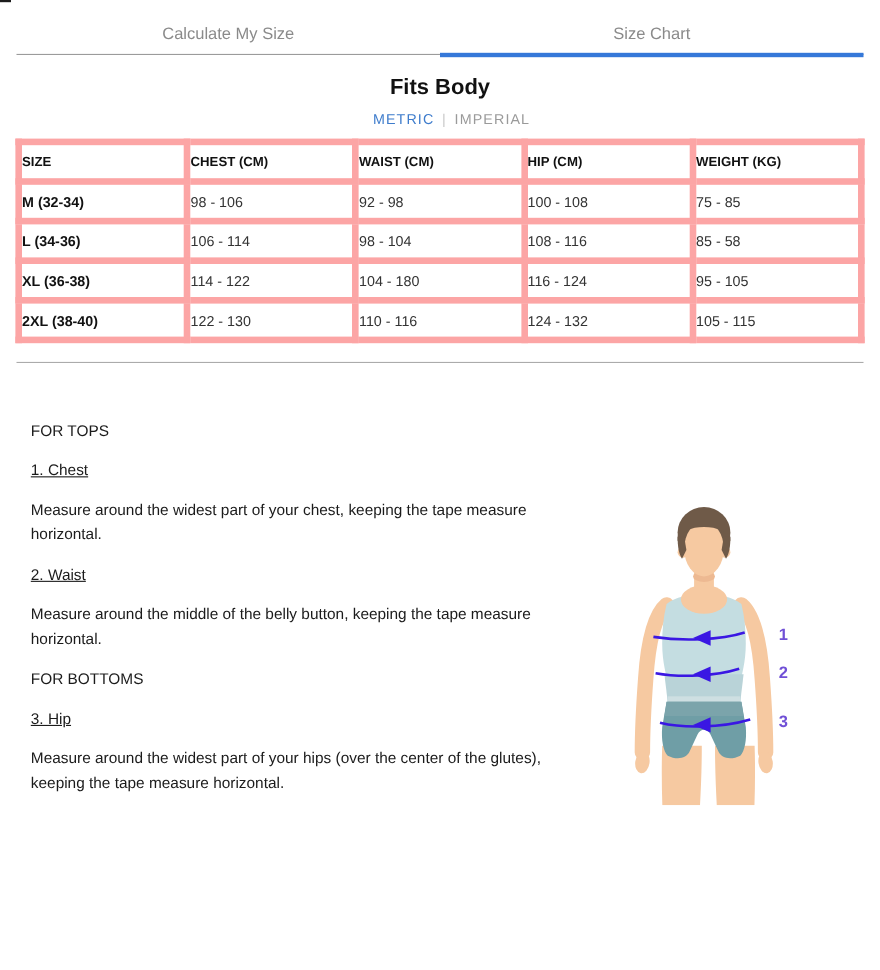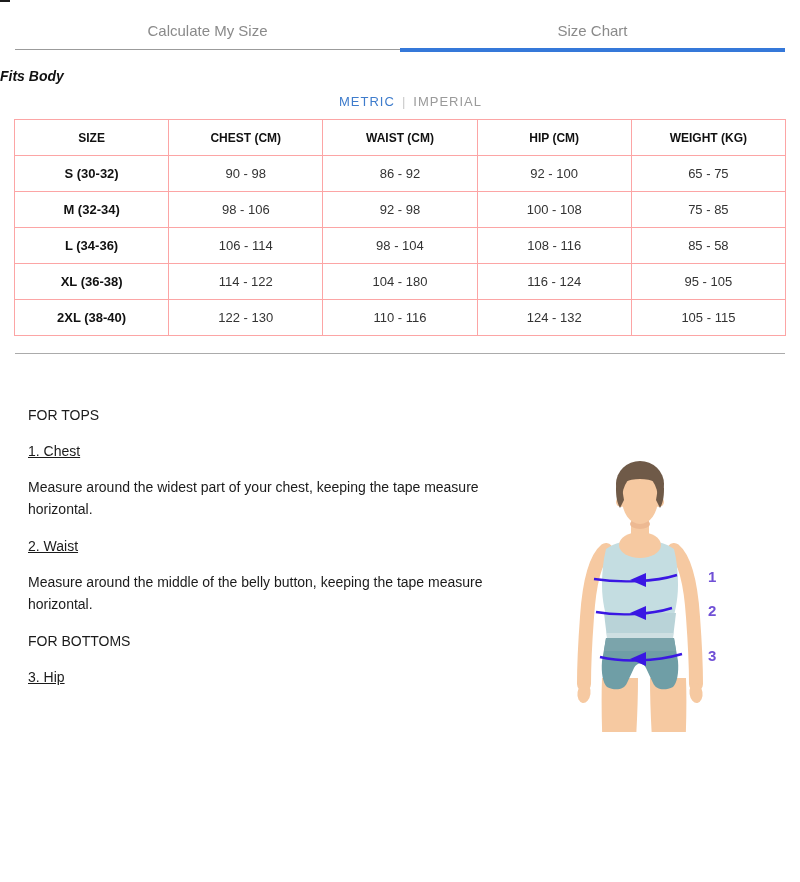--- a/index.html
+++ b/index.html
@@ -38,46 +38,46 @@
     position: absolute;
     left: 50%;
     bottom: -2.5px;
     width: 50%;
     height: 4px;
     background: #3578d9;
   }
   
   .fits-body {
     margin-top: 18px;
-    font-size: 14px;
+    text-align: center;
+    font-size: 20px;
     font-weight: bold;
     color: #111;
-    font-style: italic;
   }
   .units {
     margin-top: 10px;
     text-align: center;
     font-size: 13px;
     letter-spacing: 1px;
     padding-left: 21px;
   }
   .unit { cursor: pointer; }
   .unit.metric { color: #3e7ccc; }
   .unit.imperial { color: #9a9a9a; }
   .unit-sep { color: #c9c9c9; margin: 0 7px; }
   
   table.size-table {
     margin: 10px 14px 0;
     width: 772px;
     border-collapse: collapse;
     table-layout: fixed;
   }
   .size-table th, .size-table td {
-    border: 1px solid #fca5a5;
-    text-align: center;
+    border: 6px solid #fca5a5;
+    text-align: left;
     height: 36px;
     vertical-align: middle;
   }
   .size-table th {
     font-size: 12px;
     font-weight: bold;
     color: #111;
   }
   .size-table td {
     font-size: 13px;
@@ -165,27 +165,20 @@
     <thead>
       <tr>
         <th>SIZE</th>
         <th>CHEST (CM)</th>
         <th>WAIST (CM)</th>
         <th>HIP (CM)</th>
         <th>WEIGHT (KG)</th>
       </tr>
     </thead>
     <tbody>
-      <tr>
-        <td class="size-cell">S (30-32)</td>
-        <td>90 - 98</td>
-        <td>86 - 92</td>
-        <td>92 - 100</td>
-        <td>65 - 75</td>
-      </tr>
       <tr>
         <td class="size-cell">M (32-34)</td>
         <td>98 - 106</td>
         <td>92 - 98</td>
         <td>100 - 108</td>
         <td>75 - 85</td>
       </tr>
       <tr>
         <td class="size-cell">L (34-36)</td>
         <td>106 - 114</td>
@@ -216,20 +209,22 @@
   <div class="instructions">
     <div class="section-heading">FOR TOPS</div>
     <div class="measure-label">1. Chest</div>
     <div class="measure-text">Measure around the widest part of your chest, keeping the tape measure
 horizontal.</div>
     <div class="measure-label">2. Waist</div>
     <div class="measure-text">Measure around the middle of the belly button, keeping the tape measure
 horizontal.</div>
     <div class="section-heading">FOR BOTTOMS</div>
     <div class="measure-label">3. Hip</div>
+    <div class="measure-text">Measure around the widest part of your hips (over the center of the glutes),
+keeping the tape measure horizontal.</div>
   </div>
 
   <div class="figure-wrap">
     <svg width="240" height="420" viewBox="0 0 240 420">
 
       <path d="M46,98 C34,108 29,135 27,165 C25,192 24,214 24,232" fill="none" stroke="#f6c9a1" stroke-width="14" stroke-linecap="round"></path>
       <path d="M114,98 C126,108 131,135 133,165 C135,192 136,214 136,232" fill="none" stroke="#f6c9a1" stroke-width="14" stroke-linecap="round"></path>
       <ellipse cx="24" cy="241" rx="6.5" ry="10" fill="#f6c9a1" transform="rotate(8 24 241)"></ellipse>
       <ellipse cx="136" cy="241" rx="6.5" ry="10" fill="#f6c9a1" transform="rotate(-8 136 241)"></ellipse>
 

